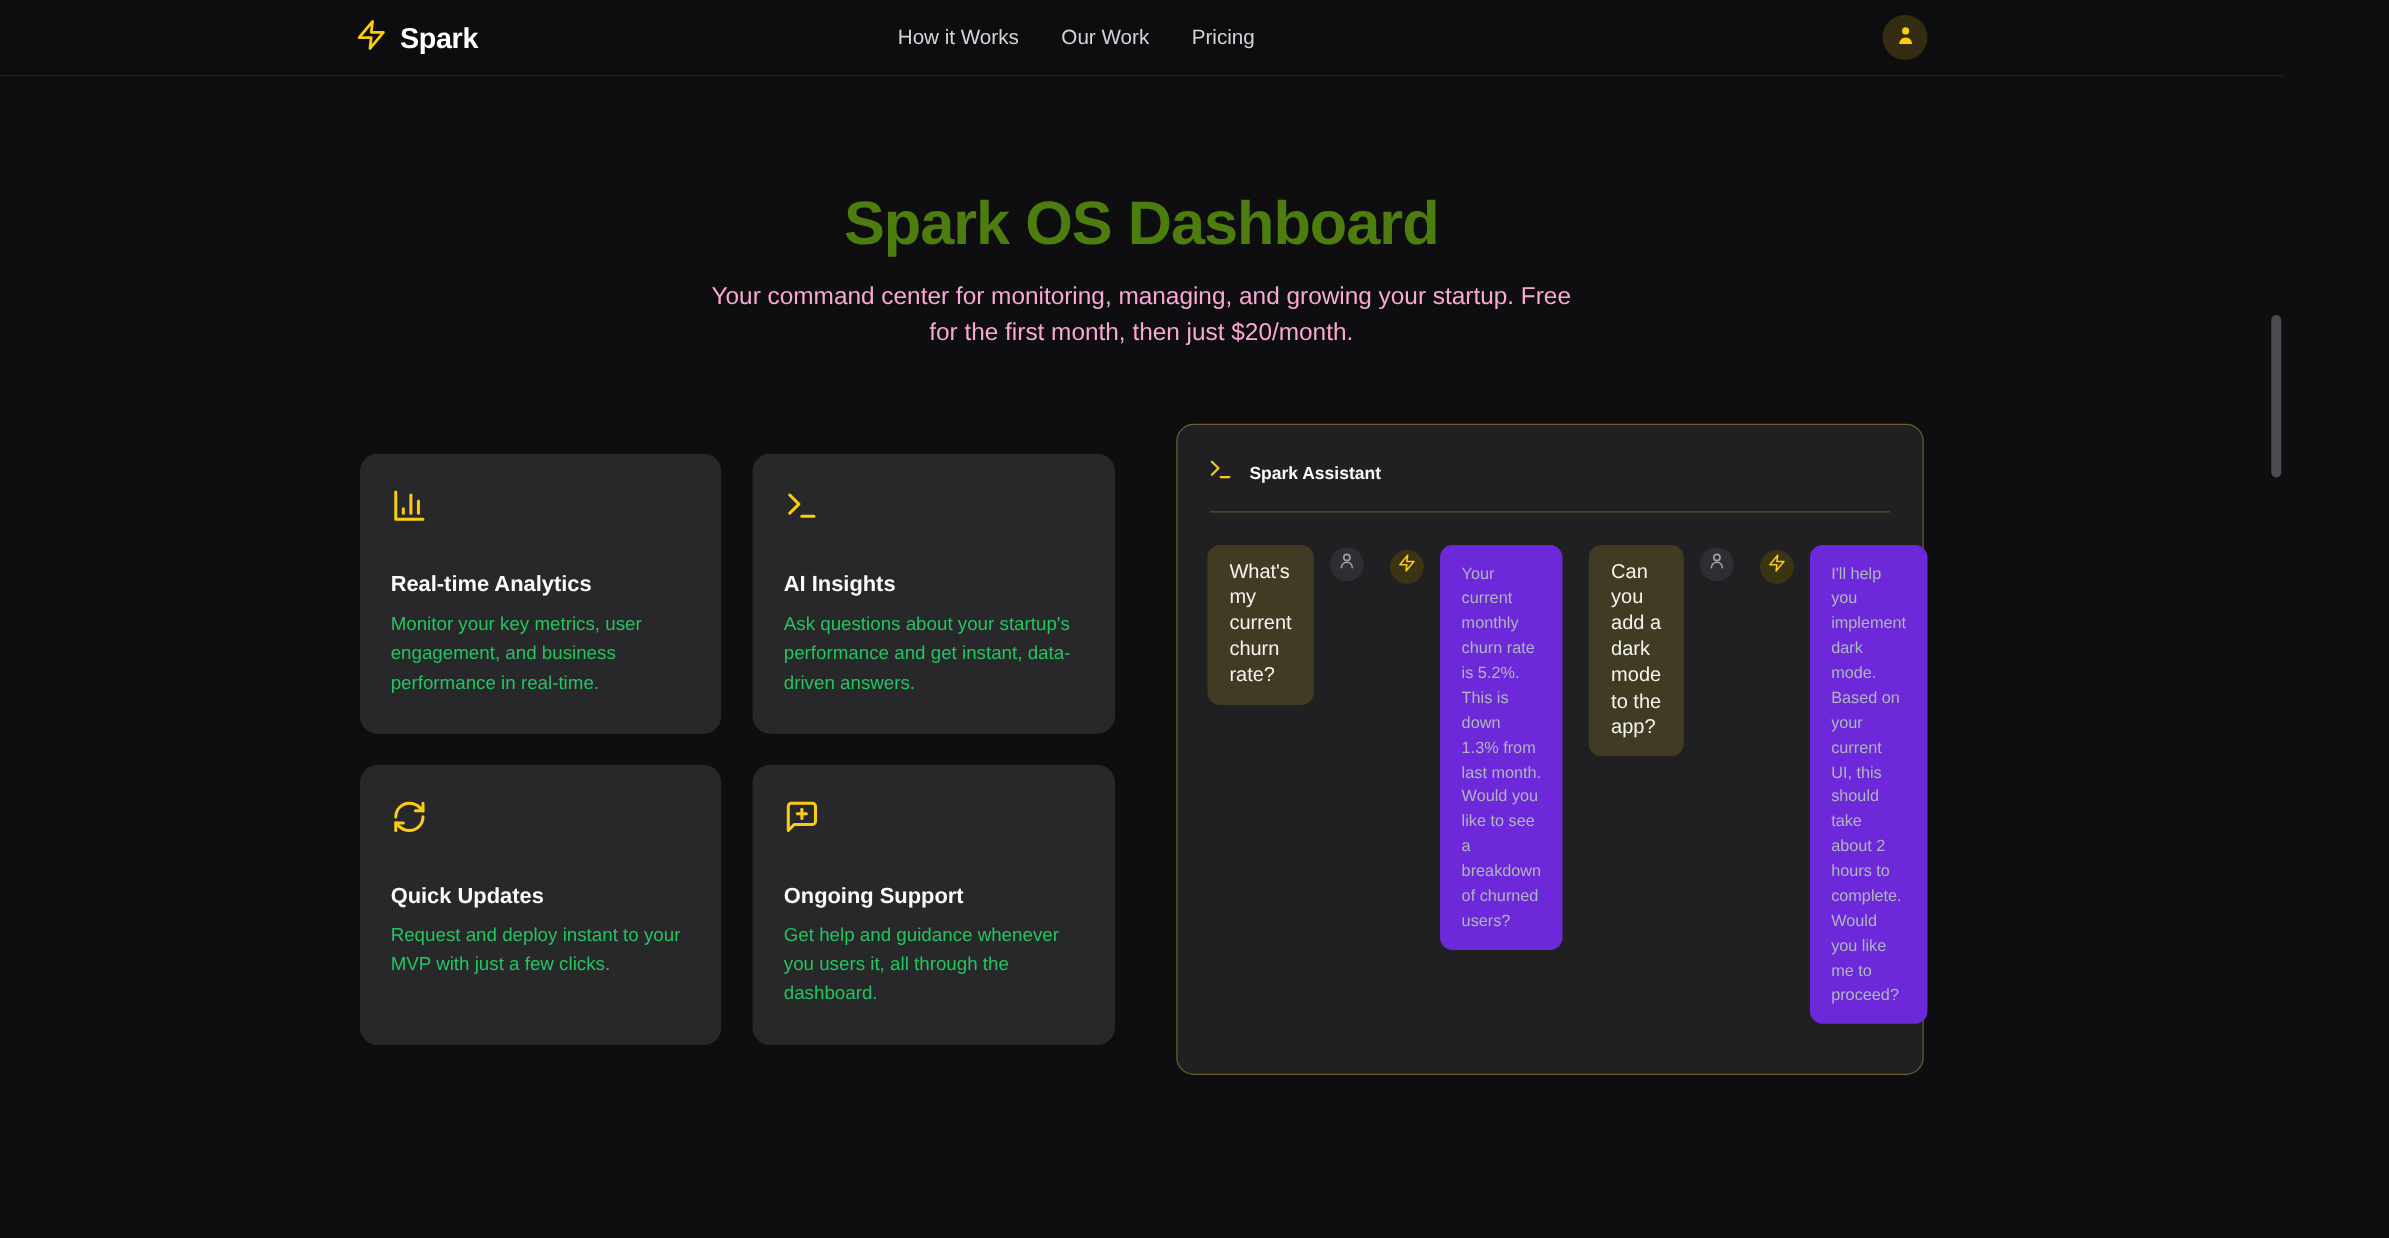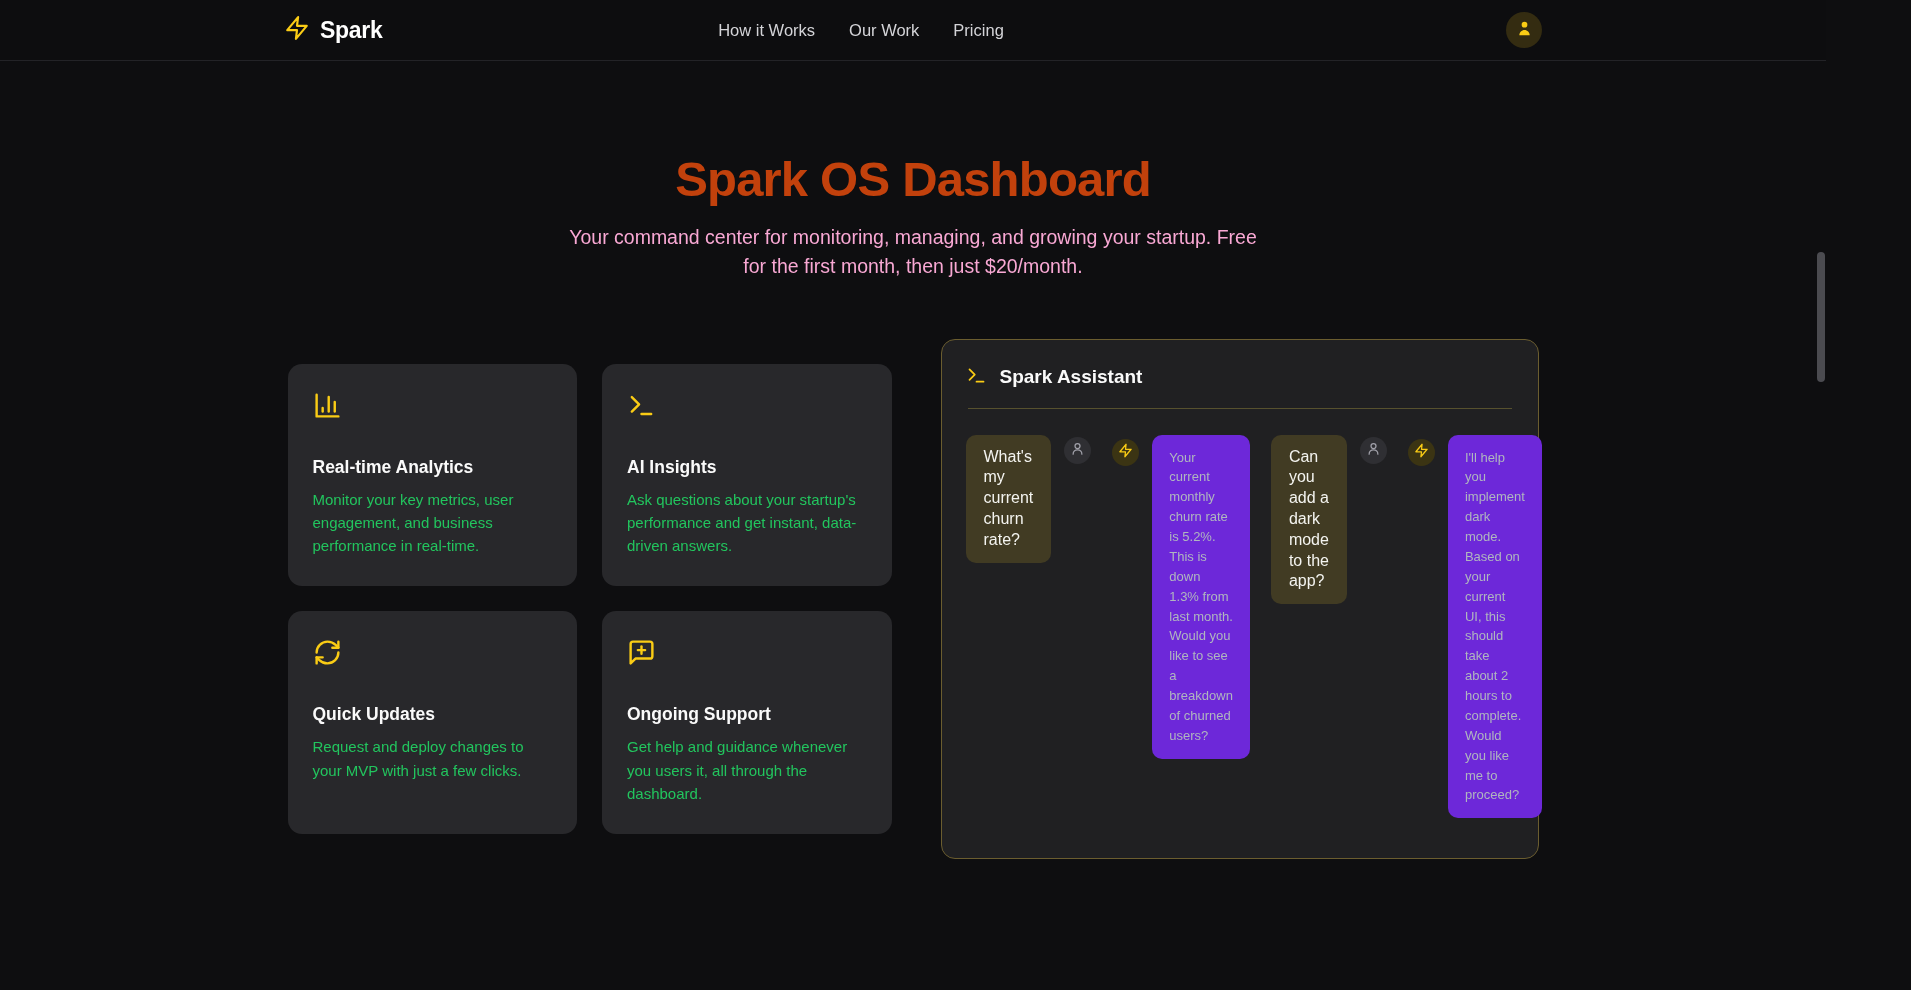--- a/index.html
+++ b/index.html
@@ -39,21 +39,21 @@
     margin-left: auto;
     width: 36px; height: 36px; border-radius: 50%;
     background: #342c11; border: none; cursor: pointer;
     display: flex; align-items: center; justify-content: center;
   }
   .avatar-btn svg { width: 19px; height: 19px; }
 
   
   .hero { text-align: center; padding-top: 92px; }
   .hero h1 {
-    font-size: 49px; font-weight: 700; color: #c2410c;
+    font-size: 49px; font-weight: 700; color: #4d7c0f;
     letter-spacing: -0.8px; line-height: 1.1;
   }
   .hero .subtitle {
     margin: 16px auto 0; max-width: 690px;
     font-size: 19.5px; line-height: 1.48; color: #f9a8d4;
   }
 
   
   .content-row {
     margin-top: 58px;
@@ -76,21 +76,21 @@
   
   .assistant-panel {
     width: 598px;
     background: #202022;
     border: 1px solid #6b5d2f;
     border-radius: 14px;
     padding: 25px 24px 40px;
   }
   .panel-header { display: flex; align-items: center; gap: 13px; }
   .panel-header svg { width: 21px; height: 21px; }
-  .panel-title { font-size: 19px; font-weight: 700; color: #fafafa; }
+  .panel-title { font-size: 14px; font-weight: 700; color: #fafafa; }
   .panel-divider { height: 1px; background: #57512e; margin: 18px 2px 26px; }
 
   .messages { display: flex; gap: 21px; }
   .msg-row { display: flex; align-items: flex-start; gap: 13px; }
   .msg-row.user { justify-content: flex-end; }
   .mini-avatar {
     flex: 0 0 auto;
     width: 27px; height: 27px; border-radius: 50%;
     display: flex; align-items: center; justify-content: center;
   }
@@ -186,21 +186,21 @@
       <div class="card">
         <div class="card-icon">
           <svg viewBox="0 0 24 24" fill="none" stroke="#facc15" stroke-width="2" stroke-linecap="round" stroke-linejoin="round">
               <path d="M3 12a9 9 0 0 1 9-9 9.75 9.75 0 0 1 6.74 2.74L21 8"></path>
               <path d="M21 3v5h-5"></path>
               <path d="M21 12a9 9 0 0 1-9 9 9.75 9.75 0 0 1-6.74-2.74L3 16"></path>
               <path d="M8 16H3v5"></path>
             </svg>
         </div>
         <h3>Quick Updates</h3>
-        <p>Request and deploy changes to your MVP with just a few clicks.</p>
+        <p>Request and deploy instant to your MVP with just a few clicks.</p>
       </div>
 
       <div class="card">
         <div class="card-icon">
           <svg viewBox="0 0 24 24" fill="none" stroke="#facc15" stroke-width="2" stroke-linecap="round" stroke-linejoin="round">
               <path d="M21 15a2 2 0 0 1-2 2H7l-4 4V5a2 2 0 0 1 2-2h14a2 2 0 0 1 2 2z"></path>
               <line x1="12" y1="7" x2="12" y2="13"></line>
               <line x1="9" y1="10" x2="15" y2="10"></line>
             </svg>
         </div>

